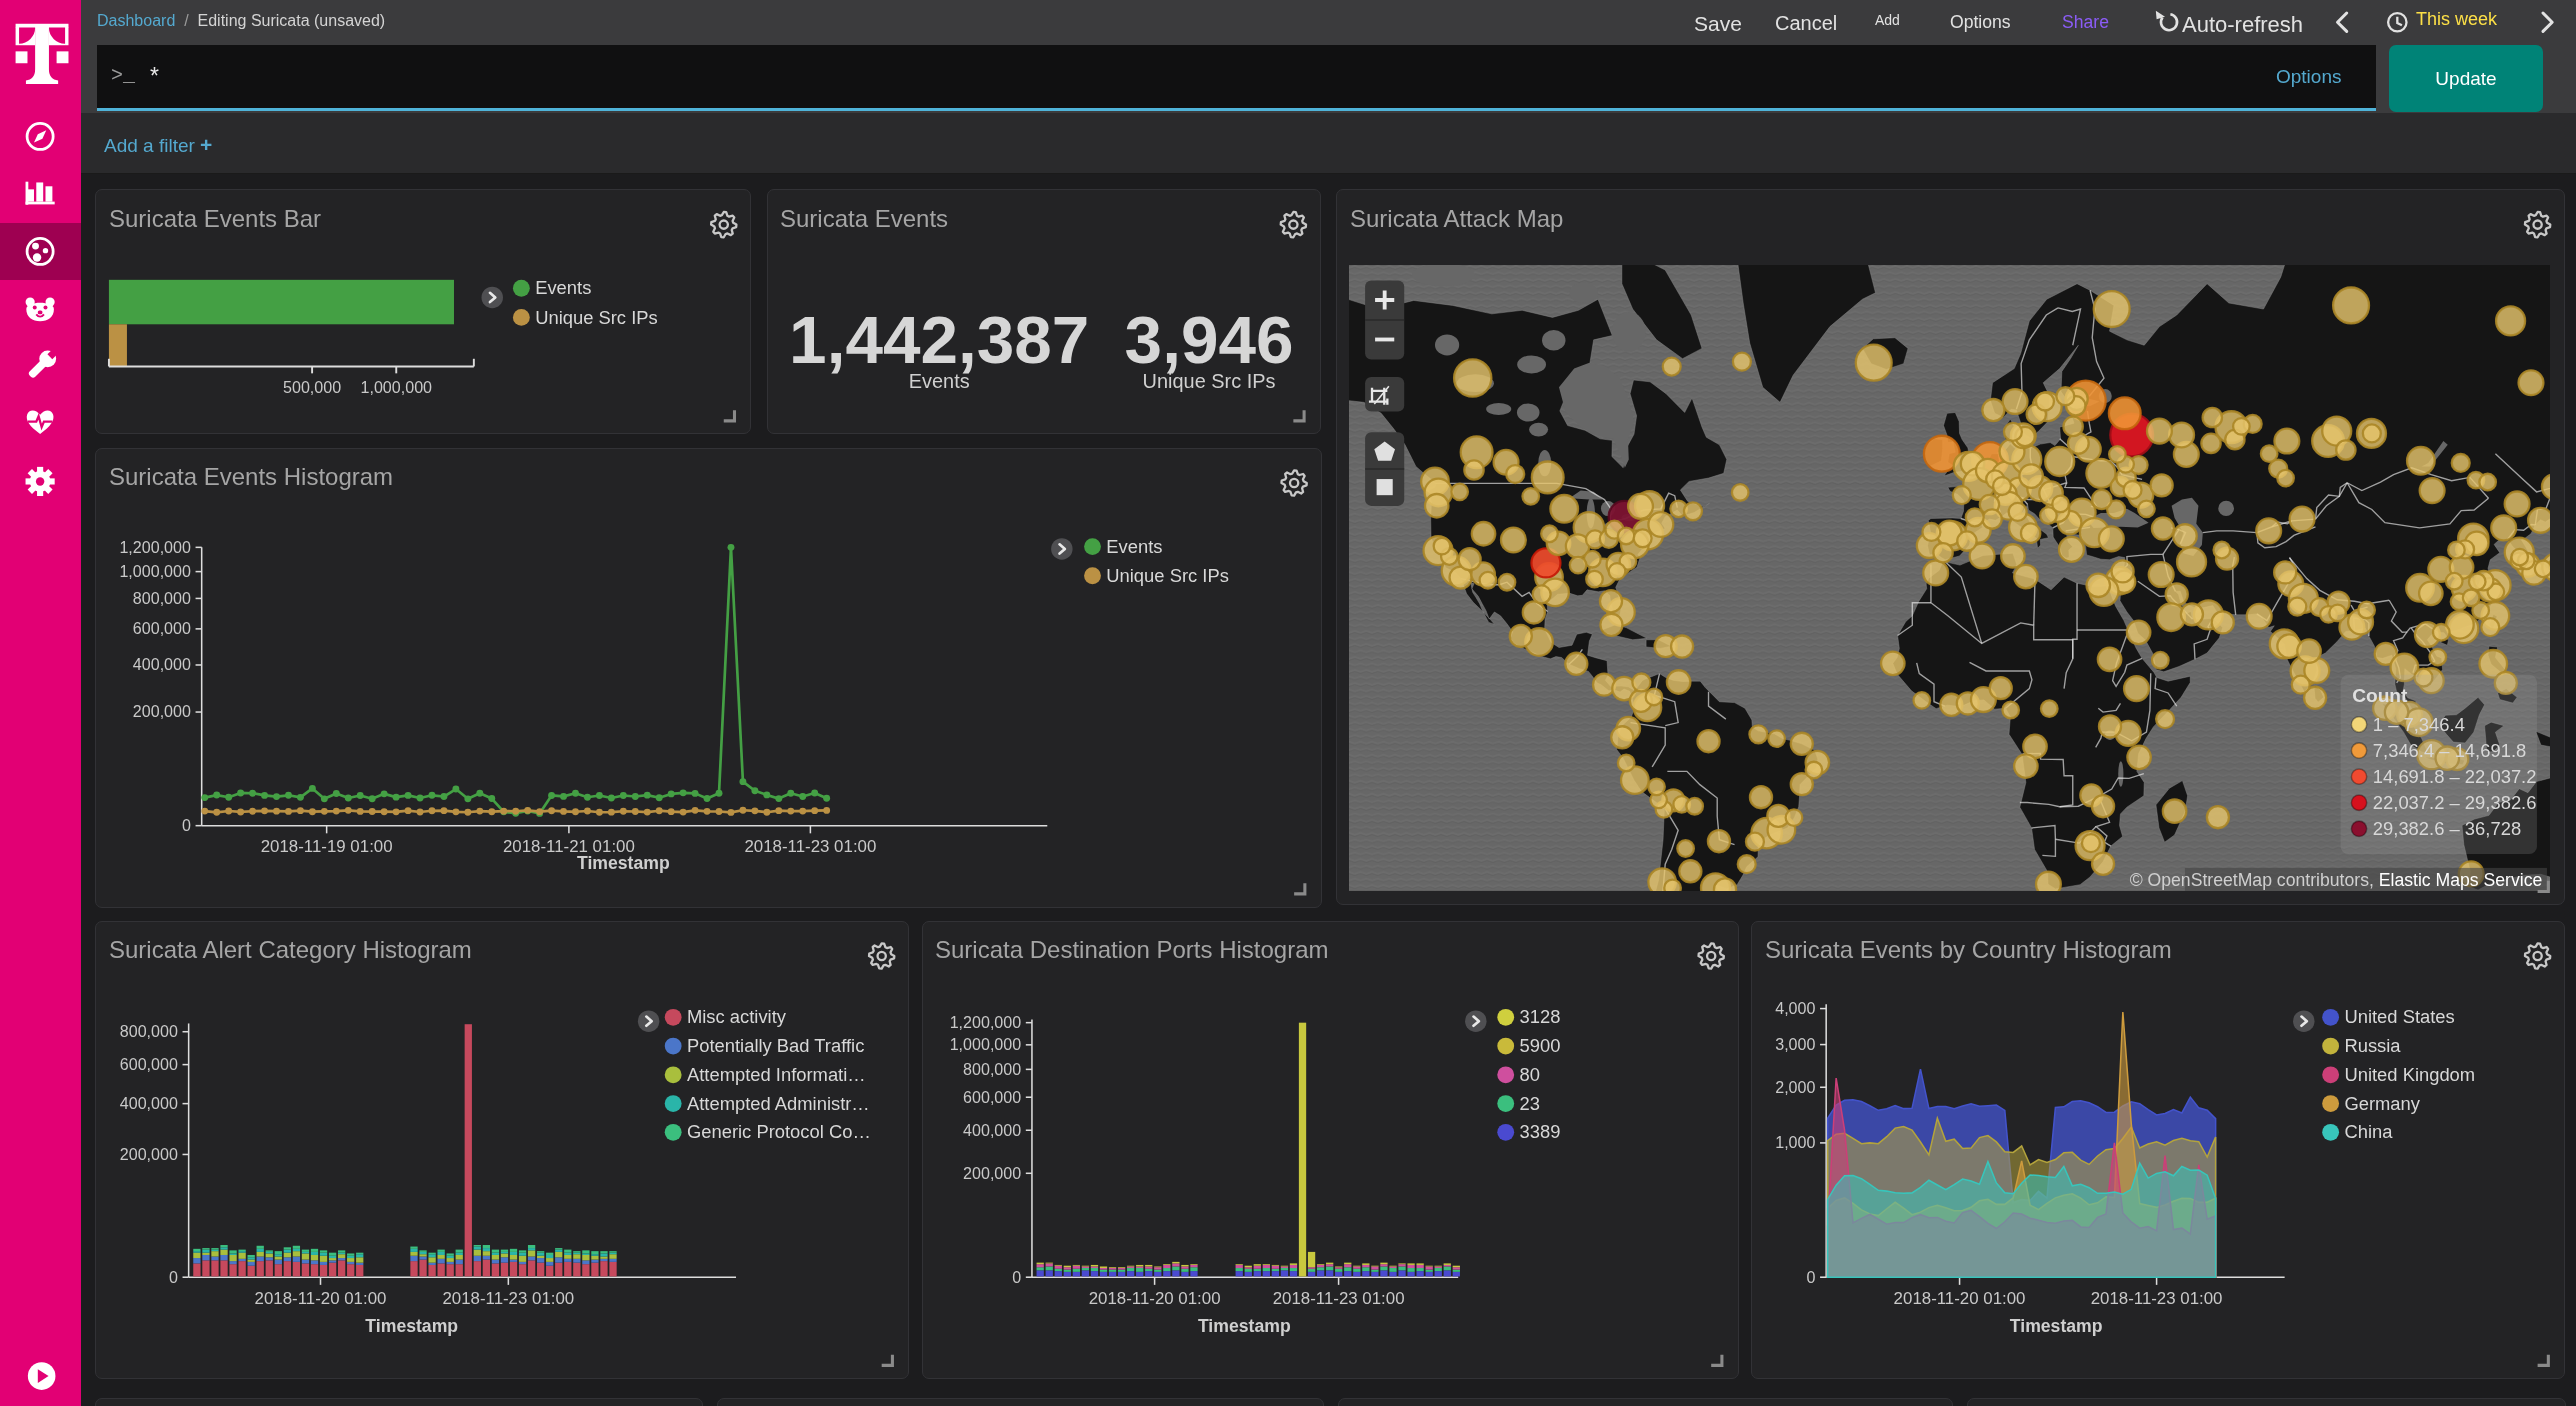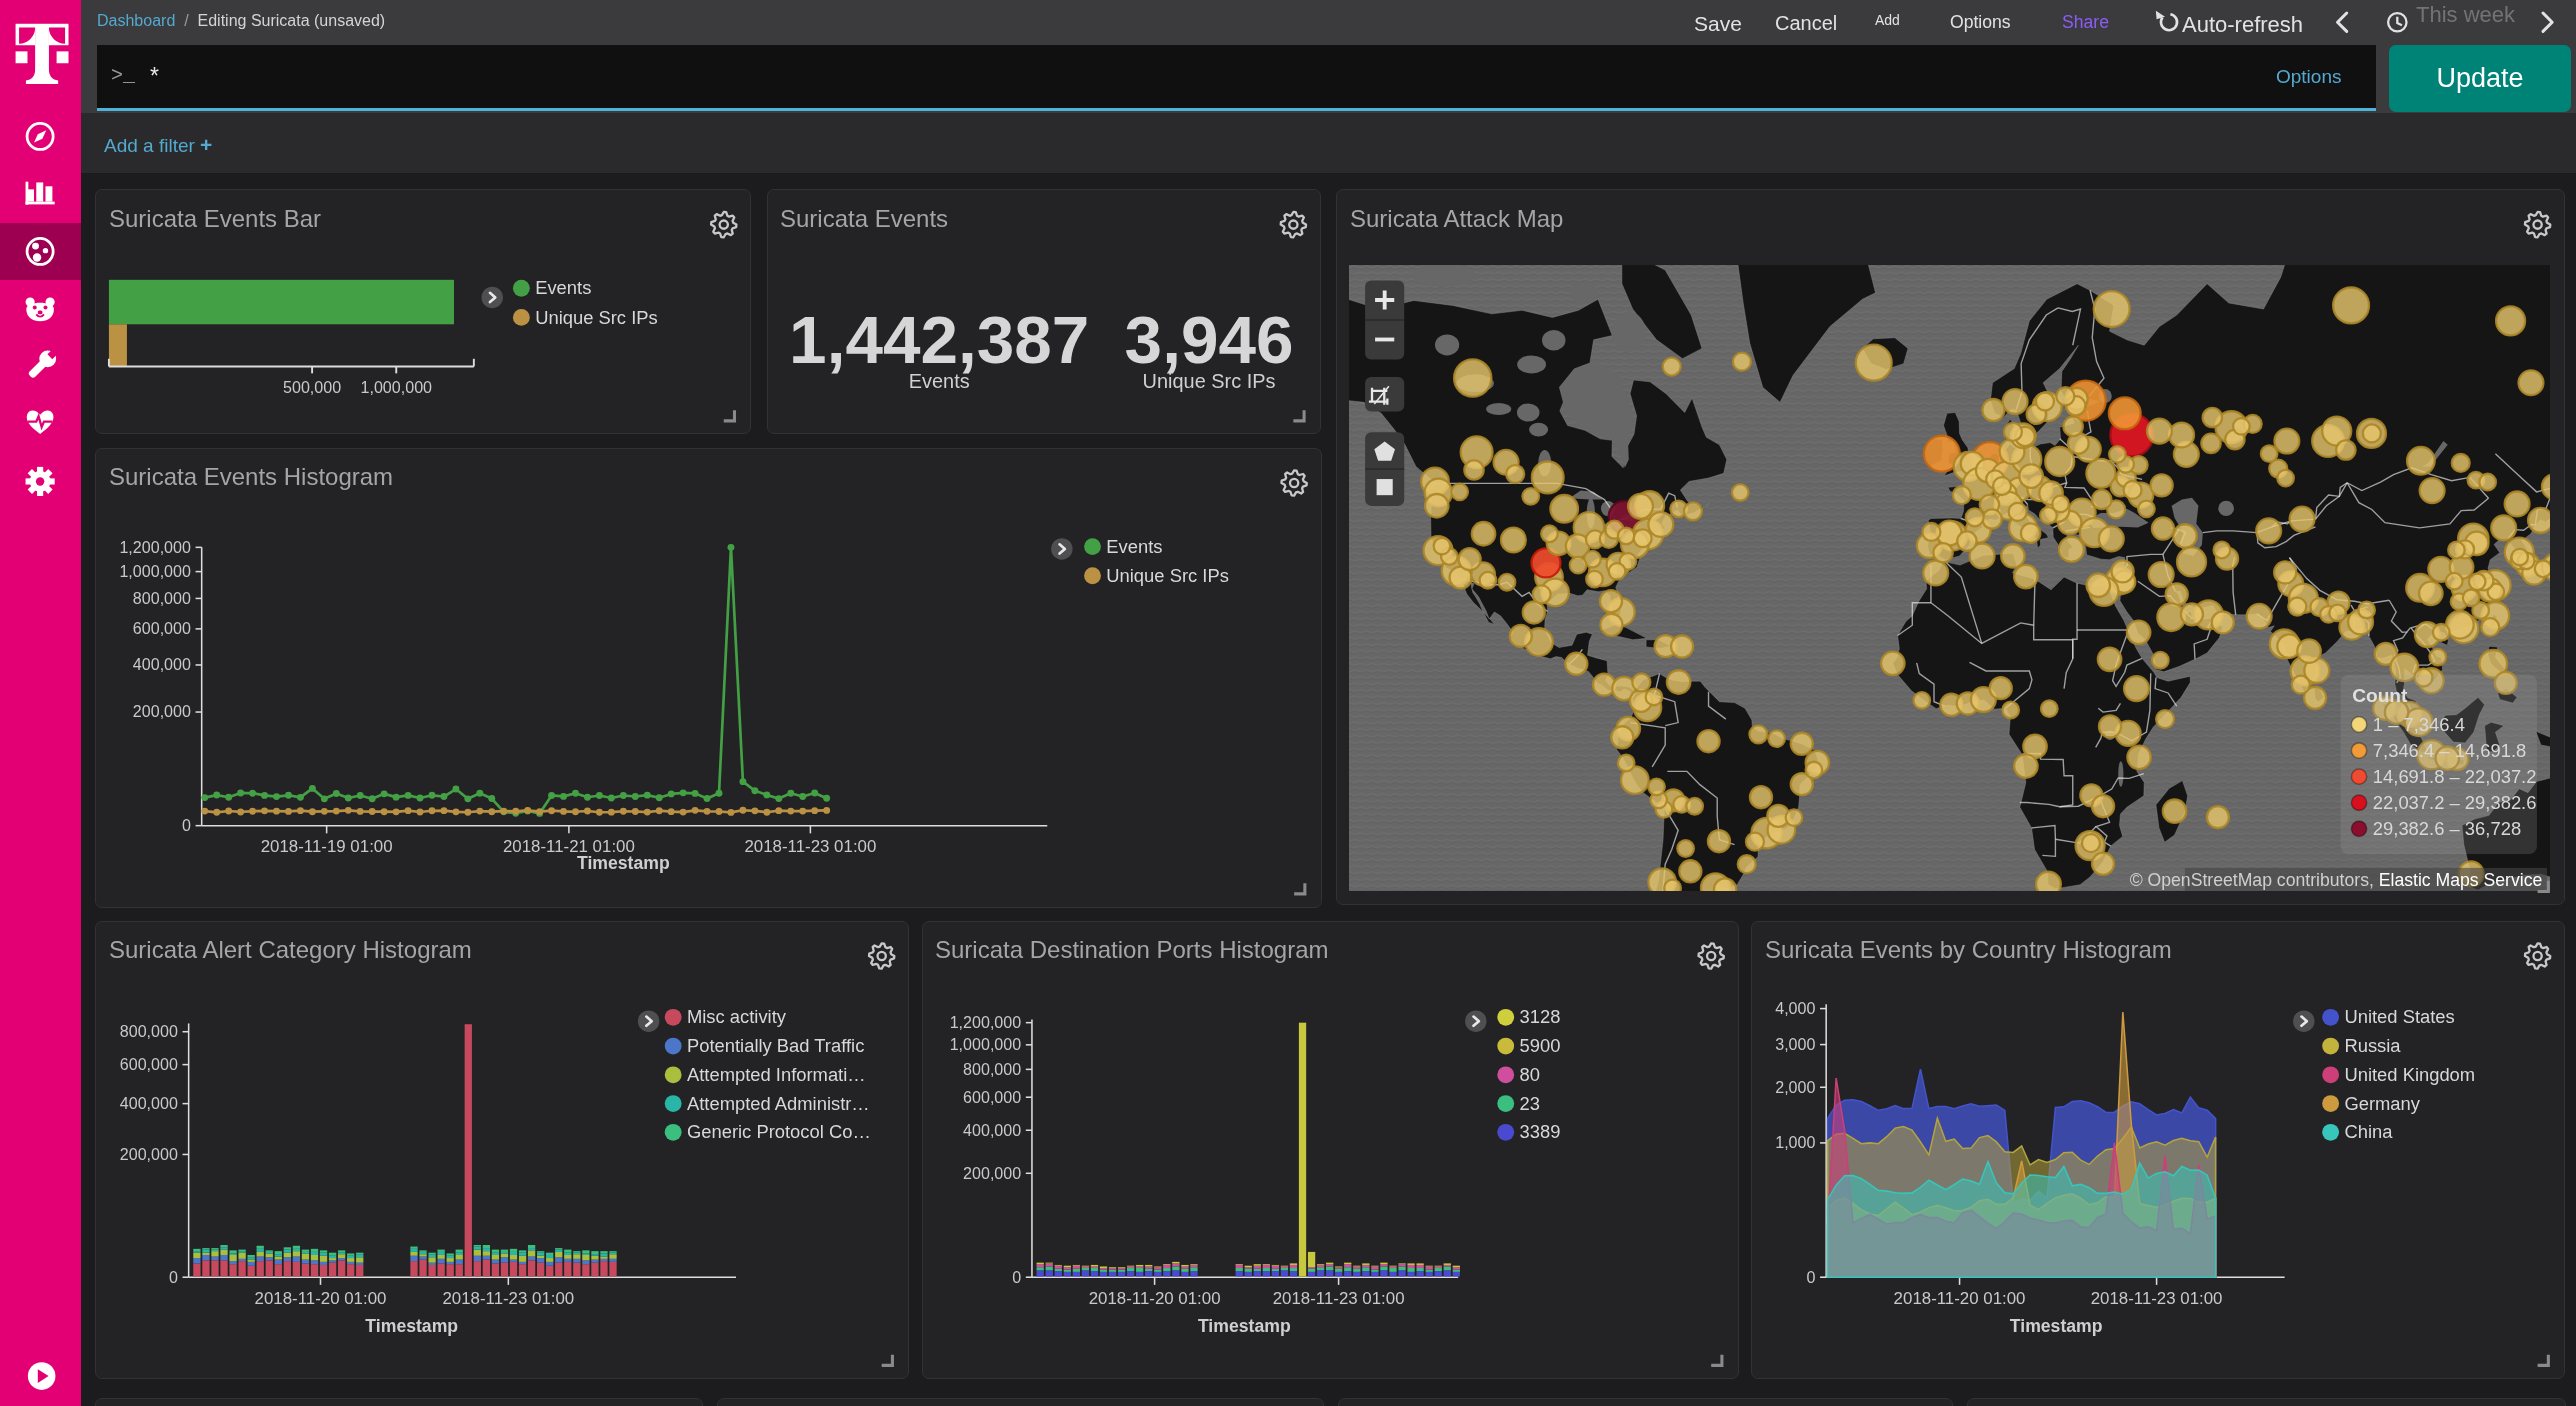--- a/index.html
+++ b/index.html
@@ -8,26 +8,26 @@
 <body>
 <div style="position:absolute;left:81px;top:174px;width:2496px;height:1232px;background:#1c1c1e"></div>
 <div style="position:absolute;left:81px;top:0;width:2496px;height:113px;background:#3b3b3d"></div>
 <div style="position:absolute;left:97px;top:11.5px;font-size:16px;color:#54a9cf">Dashboard<span style="color:#9a9a9a">&nbsp;&nbsp;/&nbsp;&nbsp;</span><span style="color:#d4d4d4">Editing Suricata (unsaved)</span></div>
 <div style="position:absolute;left:1694px;top:12.3px;font-size:21px;color:#e2e2e2">Save</div>
 <div style="position:absolute;left:1775px;top:12.3px;font-size:20px;color:#e2e2e2">Cancel</div>
 <div style="position:absolute;left:1875px;top:12.3px;font-size:14px;color:#e2e2e2">Add</div>
 <div style="position:absolute;left:1950px;top:12.3px;font-size:17.6px;color:#e2e2e2">Options</div>
 <div style="position:absolute;left:2062px;top:12.3px;font-size:17.6px;color:#8b5cf6">Share</div>
 <div style="position:absolute;left:2182px;top:12.3px;font-size:22px;color:#e2e2e2">Auto-refresh</div>
-<div style="position:absolute;left:2416px;top:2px;font-size:22px;color:#737373">This week</div>
+<div style="position:absolute;left:2416px;top:9px;font-size:18px;color:#fde047">This week</div>
 <div style="position:absolute;left:97px;top:45px;width:2279px;height:66px;background:#101011;border-bottom:3.8px solid #4fb3d9"></div>
 <div style="position:absolute;left:111px;top:64px;font-size:20px;color:#9a9a9a;font-family:'Liberation Mono',monospace">&gt;_</div>
 <div style="position:absolute;left:150px;top:63px;font-size:23px;color:#e8e8e8">*</div>
 <div style="position:absolute;left:2276px;top:66px;font-size:19px;color:#54a9cf">Options</div>
-<div style="position:absolute;left:2389px;top:45px;width:182px;height:67px;background:#008377;border-radius:7px;color:#fff;font-size:27px;display:flex;align-items:center;justify-content:center">Update</div>
+<div style="position:absolute;left:2389px;top:45px;width:154px;height:67px;background:#008377;border-radius:7px;color:#fff;font-size:19px;display:flex;align-items:center;justify-content:center">Update</div>
 <div style="position:absolute;left:81px;top:113px;width:2496px;height:61px;background:#2a2a2c;border-bottom:0.8px solid #1a1a1a"></div>
 <div style="position:absolute;left:104px;top:133px;font-size:19px;color:#54a9cf">Add a filter <span style="font-weight:bold;font-size:21px">+</span></div>
 <div class="panel" style="left:95px;top:189px;width:656px;height:245px"></div>
 <div class="ptitle" style="left:109px;top:205px">Suricata Events Bar</div>
 <div class="panel" style="left:767px;top:189px;width:554px;height:245px"></div>
 <div class="ptitle" style="left:780px;top:205px">Suricata Events</div>
 <div class="panel" style="left:1336px;top:189px;width:1229px;height:716px"></div>
 <div class="ptitle" style="left:1350px;top:205px">Suricata Attack Map</div>
 <div class="panel" style="left:95px;top:448px;width:1227px;height:460px"></div>
 <div class="ptitle" style="left:109px;top:463px">Suricata Events Histogram</div>

